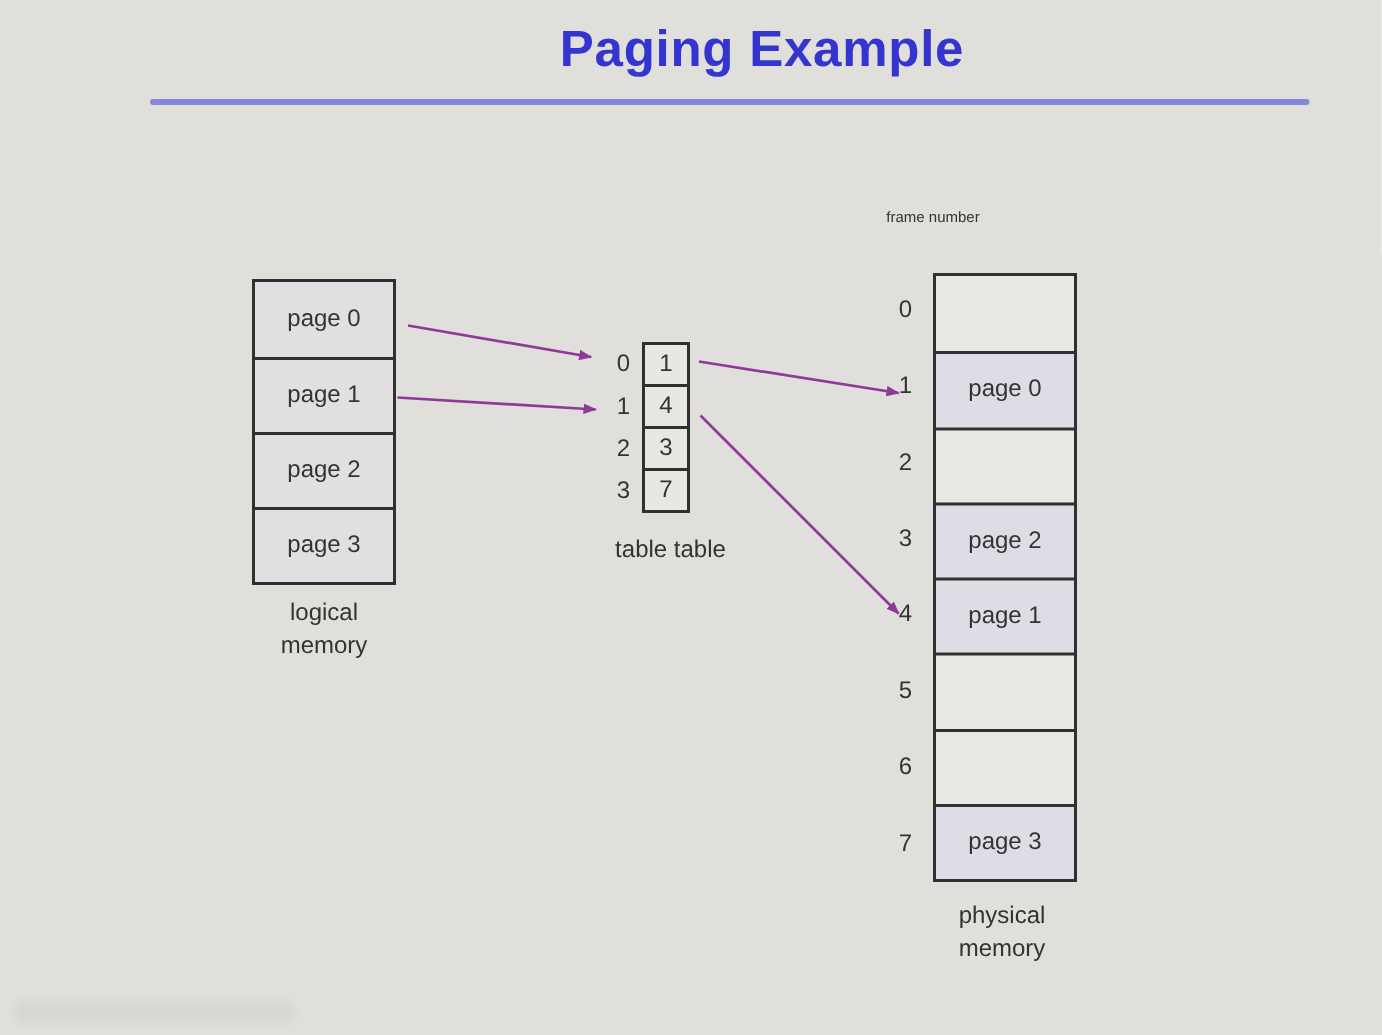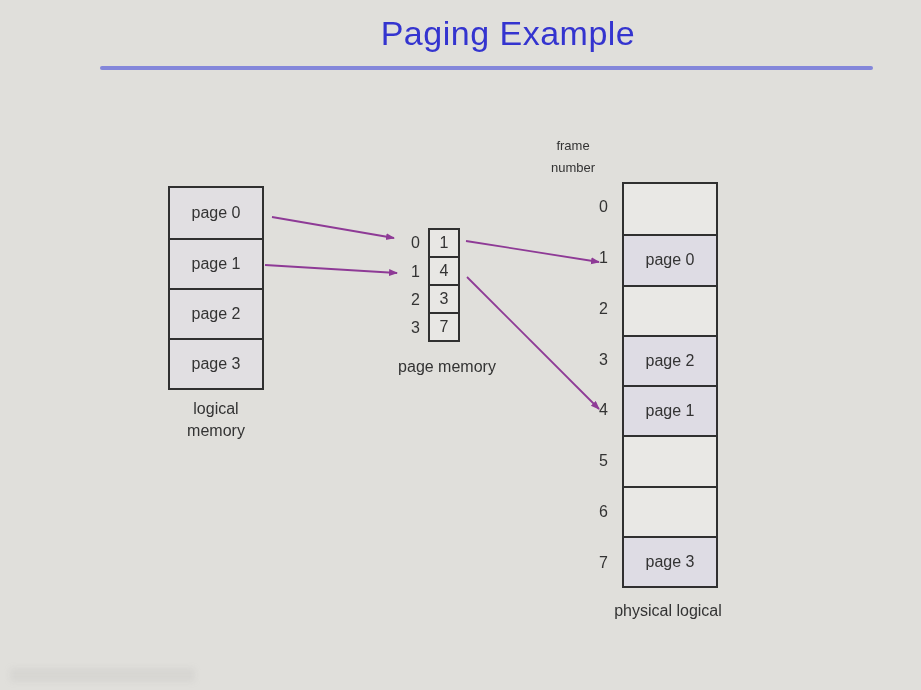--- a/index.html
+++ b/index.html
@@ -8,21 +8,21 @@
     width:921px;height:690px;
     background:#e0dfdb;
     font-family:"Liberation Sans","DejaVu Sans",sans-serif;
     color:#2f2f2f;
     overflow:hidden;
   }
   .title{
     position:absolute;top:14px;left:0;width:100%;
     box-sizing:border-box;padding-left:95px;
     margin:0;text-align:center;
-    font-size:34px;font-weight:normal;color:#3434cf;
+    font-size:34px;font-weight:bold;color:#3434cf;
     letter-spacing:0.5px;
   }
   .rule{
     position:absolute;left:100px;top:66px;width:773px;height:4px;
     background:#8487da;border-radius:2px;
   }
   
   .memcol{position:absolute;border:2px solid #303030;box-sizing:content-box;}
   .cell{
     display:flex;align-items:center;justify-content:center;
@@ -46,21 +46,21 @@
     font-size:16px;color:#333;
   }
   .pt-cell{
     width:32px;height:30px;border:2px solid #303030;
     background:#e8e7e4;box-sizing:border-box;
     display:flex;align-items:center;justify-content:center;
     font-size:16px;color:#333;
   }
   .pt-label{left:389px;top:356px;width:116px;}
   
-  .fn-label{left:533px;top:135px;width:80px;font-size:13px;}
+  .fn-label{left:582px;top:135px;width:80px;font-size:10px;}
   .pm{position:absolute;left:556px;top:182px;display:flex;gap:8px;}
   .pm-numbers{
     width:58px;height:406px;display:grid;
     grid-template-rows:repeat(8,1fr);
   }
   .pm-num{
     display:flex;align-items:center;justify-content:flex-end;
     padding-right:6px;font-size:16px;color:#333;
   }
   .pm-frames{
@@ -118,21 +118,21 @@
     </div>
     <div class="pt-row">
       <span class="pt-index">2</span>
       <span class="pt-cell">3</span>
     </div>
     <div class="pt-row">
       <span class="pt-index">3</span>
       <span class="pt-cell">7</span>
     </div>
   </div>
-  <div class="diag-label pt-label">page memory</div>
+  <div class="diag-label pt-label">table table</div>
 
   <div class="diag-label fn-label">frame number</div>
   <div class="pm">
     <div class="pm-numbers">
       <div class="pm-num">0</div>
       <div class="pm-num">1</div>
       <div class="pm-num">2</div>
       <div class="pm-num">3</div>
       <div class="pm-num">4</div>
       <div class="pm-num">5</div>
@@ -159,21 +159,21 @@
           <span></span>
         </div>
       <div class="cell">
           <span></span>
         </div>
       <div class="cell occupied">
           <span>page 3</span>
         </div>
     </div>
   </div>
-  <div class="diag-label pm-label">physical logical</div>
+  <div class="diag-label pm-label">physical memory</div>
 
   <svg class="arrows" viewBox="0 0 921 690" xmlns="http://www.w3.org/2000/svg">
     <defs>
       <marker id="ah" markerWidth="9" markerHeight="8" refX="8" refY="3.5" orient="auto" markerUnits="userSpaceOnUse">
         <path d="M0,0 L9,3.5 L0,7 Z" fill="#8e3a96"></path>
       </marker>
     </defs>
     <line x1="272" y1="217" x2="394" y2="238" stroke="#8e3a96" stroke-width="1.8" marker-end="url(#ah)"></line>
     <line x1="265" y1="265" x2="397" y2="273" stroke="#8e3a96" stroke-width="1.8" marker-end="url(#ah)"></line>
     <line x1="466" y1="241" x2="599" y2="262" stroke="#8e3a96" stroke-width="1.8" marker-end="url(#ah)"></line>

